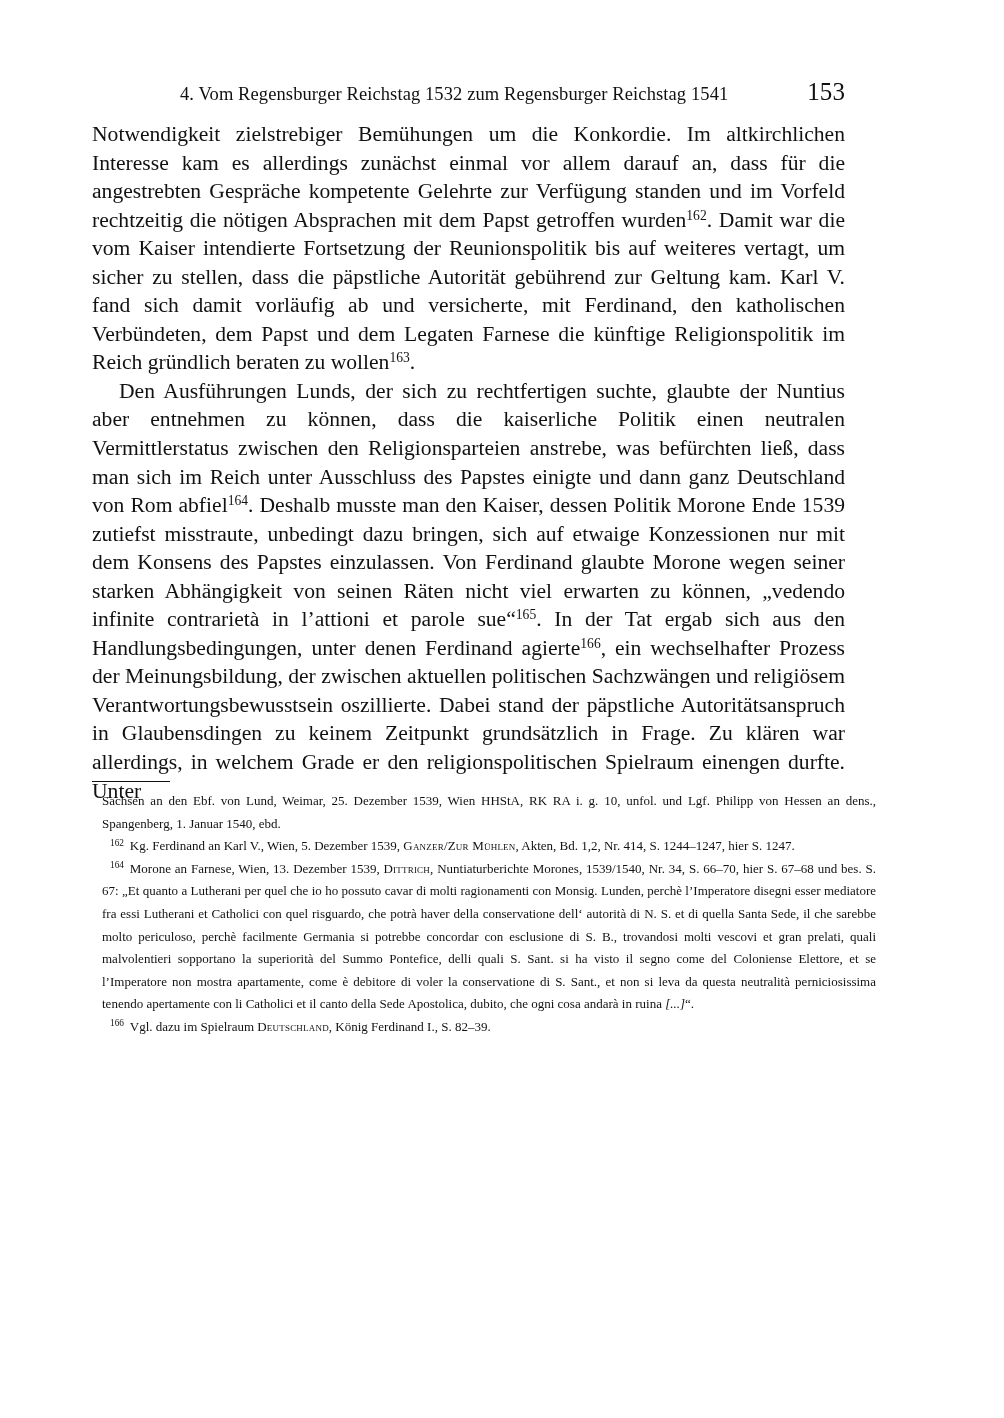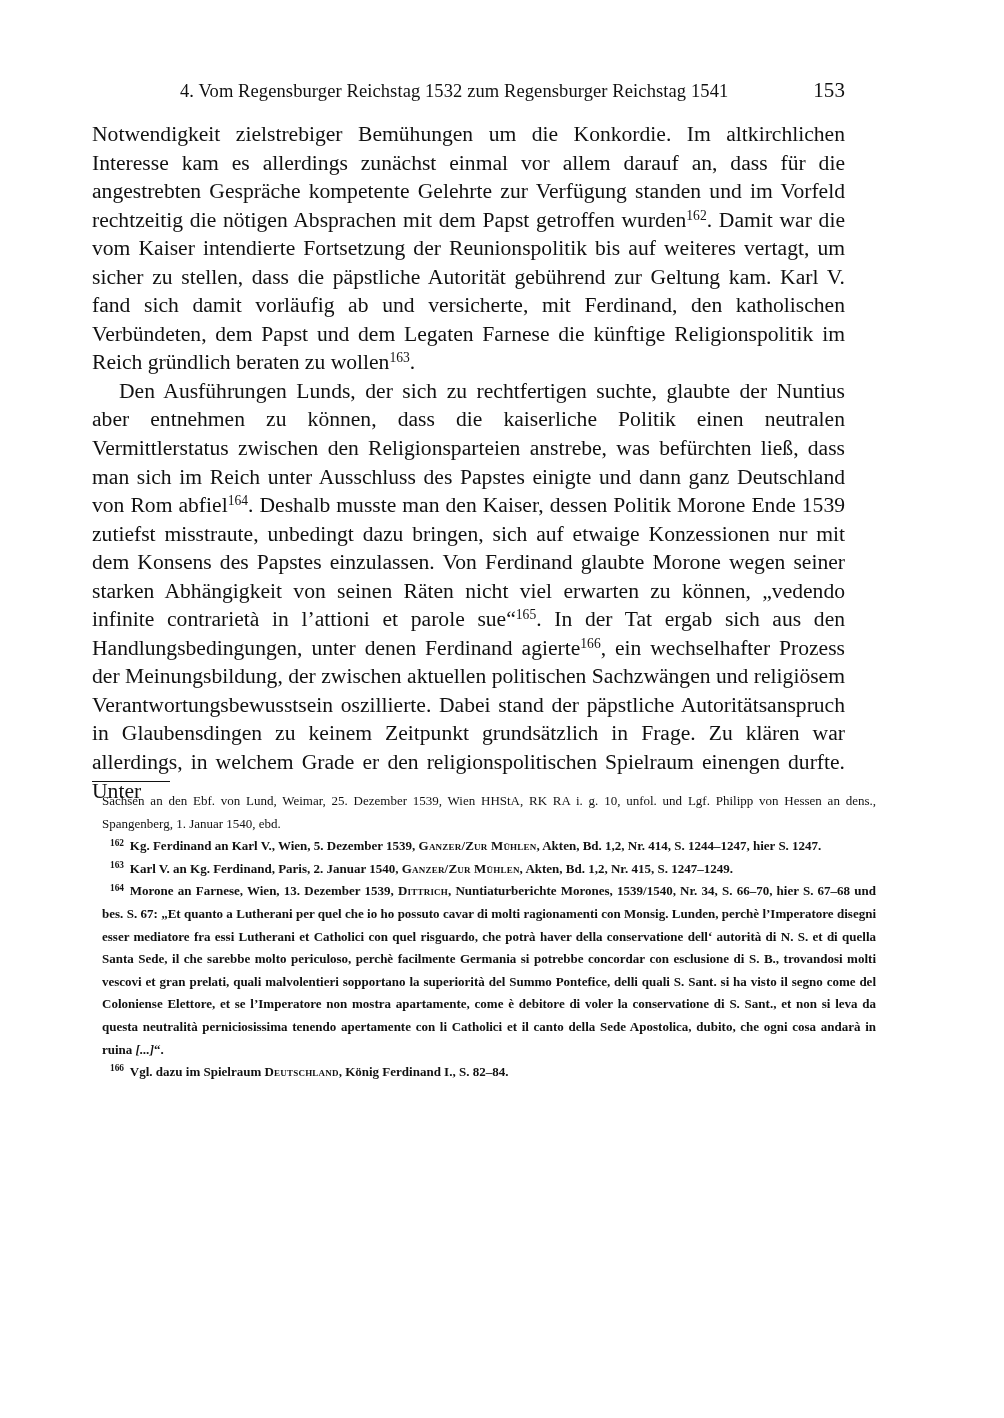--- a/index.html
+++ b/index.html
@@ -30,21 +30,21 @@
     justify-content: space-between;
     font-size: 18.5px;
     letter-spacing: 0.1px;
   }
   .runhead-title {
     margin-left: 88px;
     white-space: nowrap;
   }
   .runhead-folio {
     margin-left: auto;
-    font-size: 21px;
+    font-size: 25px;
   }
 
   
   .body-block {
     position: absolute;
     left: 92px;
     top: 120px;
     width: 753px;
     font-size: 21.6px;
     line-height: 28.55px;
@@ -88,21 +88,20 @@
     font-size: 13px;
     line-height: 22.6px;
     text-align: justify;
     text-justify: inter-word;
   }
   .fn-block p {
     margin: 0;
   }
   .fn-block p.num-indent {
     text-indent: 8px;
-    font-weight: bold;
   }
   .fn-num {
     font-size: 0.72em;
     vertical-align: 0.5em;
     line-height: 0;
     margin-right: 0.62em;
   }
   .sc {
     font-variant: small-caps;
     font-feature-settings: "smcp" 1;
@@ -131,22 +130,21 @@
   </div>
 
   <div class="fn-rule"></div>
 
   <div class="fn-block">
 
     <p>Sachsen an den Ebf. von Lund, Weimar, 25. Dezember 1539, Wien HHStA, RK RA i. g. 10, unfol. und Lgf. Philipp von Hessen an dens., Spangenberg, 1. Januar 1540, ebd.</p>
 
     <p class="num-indent"><span class="fn-num">162</span><span>Kg. Ferdinand an Karl V., Wien, 5. Dezember 1539, </span><span class="sc">Ganzer/Zur Mühlen</span><span>, Akten, Bd. 1,2, Nr. 414, S. 1244–1247, hier S. 1247.</span></p>
 
-    <p class="num-indent"><span class="fn-num">163</span><span>Karl V. an Kg. Ferdinand, Paris, 2. Januar 1540, </span><span class="sc">Ganzer/Zur Mühlen</span><span>, Akten, Bd. 1,2, Nr. 415, S. 1247–1249.</span></p>
 
     <p class="num-indent"><span class="fn-num">164</span><span>Morone an Farnese, Wien, 13. Dezember 1539, </span><span class="sc">Dittrich</span><span>, Nuntiaturberichte Morones, 1539/1540, Nr. 34, S. 66–70, hier S. 67–68 und bes. S. 67: „Et quanto a Lutherani per quel che io ho possuto cavar di molti ragionamenti con Monsig. Lunden, perchè l’Imperatore disegni esser mediatore fra essi Lutherani et Catholici con quel risguardo, che potrà haver della conservatione dellʻ autorità di N. S. et di quella Santa Sede, il che sarebbe molto periculoso, perchè facilmente Germania si potrebbe concordar con esclusione di S. B., trovandosi molti vescovi et gran prelati, quali malvolentieri sopportano la superiorità del Summo Pontefice, delli quali S. Sant. si ha visto il segno come del Coloniense Elettore, et se l’Imperatore non mostra apartamente, come è debitore di voler la conservatione di S. Sant., et non si leva da questa neutralità perniciosissima tenendo apertamente con li Catholici et il canto della Sede Apostolica, dubito, che ogni cosa andarà in ruina </span><span class="it">[...]</span><span>“.</span></p>
 
 
-    <p class="num-indent"><span class="fn-num">166</span><span>Vgl. dazu im Spielraum </span><span class="sc">Deutschland</span><span>, König Ferdinand I., S. 82–84.</span></p>
+    <p class="num-indent"><span class="fn-num">166</span><span>Vgl. dazu im Spielraum </span><span class="sc">Deutschland</span><span>, König Ferdinand I., S. 82–39.</span></p>
 
   </div>
 
 </div>
 
 </body></html>

